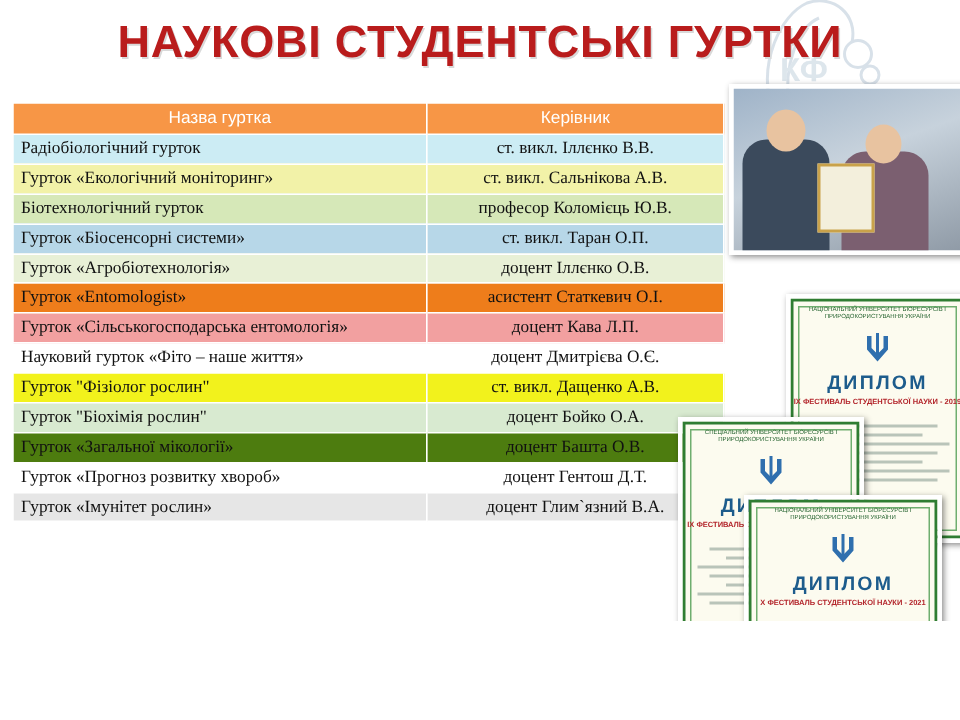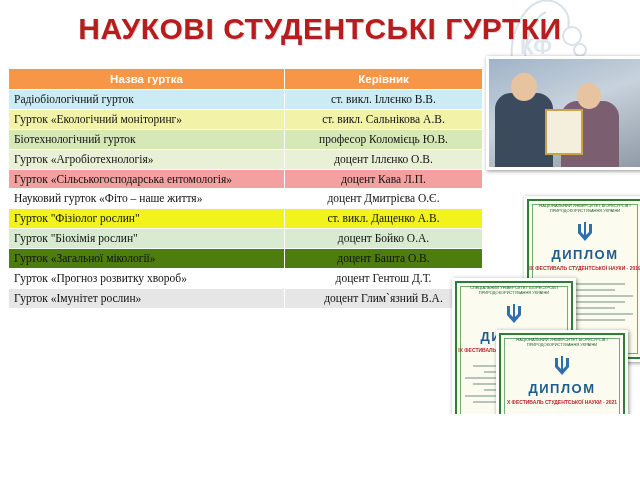--- a/index.html
+++ b/index.html
@@ -53,21 +53,21 @@
     width: 474px;
     border-collapse: collapse;
     font-size: 11.5px;
     color: #111;
     table-layout: fixed;
   }
   table.clubs th {
     background: #f79646;
     color: #ffffff;
     font-family: "Liberation Sans", sans-serif;
-    font-weight: bold;
+    font-weight: normal;
     font-size: 11.5px;
     text-align: center;
     border: 1px solid #ffffff;
     padding: 4px 3px;
   }
   table.clubs td {
     border: 1px solid #ffffff;
     padding: 3px 5px;
     vertical-align: middle;
     line-height: 1.12;
@@ -204,23 +204,31 @@
           <td class="head">ст. викл. Іллєнко В.В.</td>
         </tr>
         <tr style="background: rgb(242, 242, 168);">
           <td class="name">Гурток «Екологічний моніторинг»</td>
           <td class="head">ст. викл. Сальнікова А.В.</td>
         </tr>
         <tr style="background: rgb(214, 232, 184);">
           <td class="name">Біотехнологічний гурток</td>
           <td class="head">професор Коломієць Ю.В.</td>
         </tr>
+        <tr style="background: rgb(183, 215, 232);">
+          <td class="name">Гурток «Біосенсорні системи»</td>
+          <td class="head">ст. викл. Таран О.П.</td>
+        </tr>
         <tr style="background: rgb(232, 240, 214);">
           <td class="name">Гурток «Агробіотехнологія»</td>
           <td class="head">доцент Іллєнко О.В.</td>
+        </tr>
+        <tr style="background: rgb(238, 125, 27);">
+          <td class="name">Гурток «Entomologist»</td>
+          <td class="head">асистент Статкевич О.І.</td>
         </tr>
         <tr style="background: rgb(242, 160, 160);">
           <td class="name">Гурток «Сільськогосподарська ентомологія»</td>
           <td class="head">доцент Кава Л.П.</td>
         </tr>
         <tr style="background: rgb(255, 255, 255);">
           <td class="name">Науковий гурток «Фіто – наше життя»</td>
           <td class="head">доцент Дмитрієва О.Є.</td>
         </tr>
         <tr style="background: rgb(242, 242, 28);">

